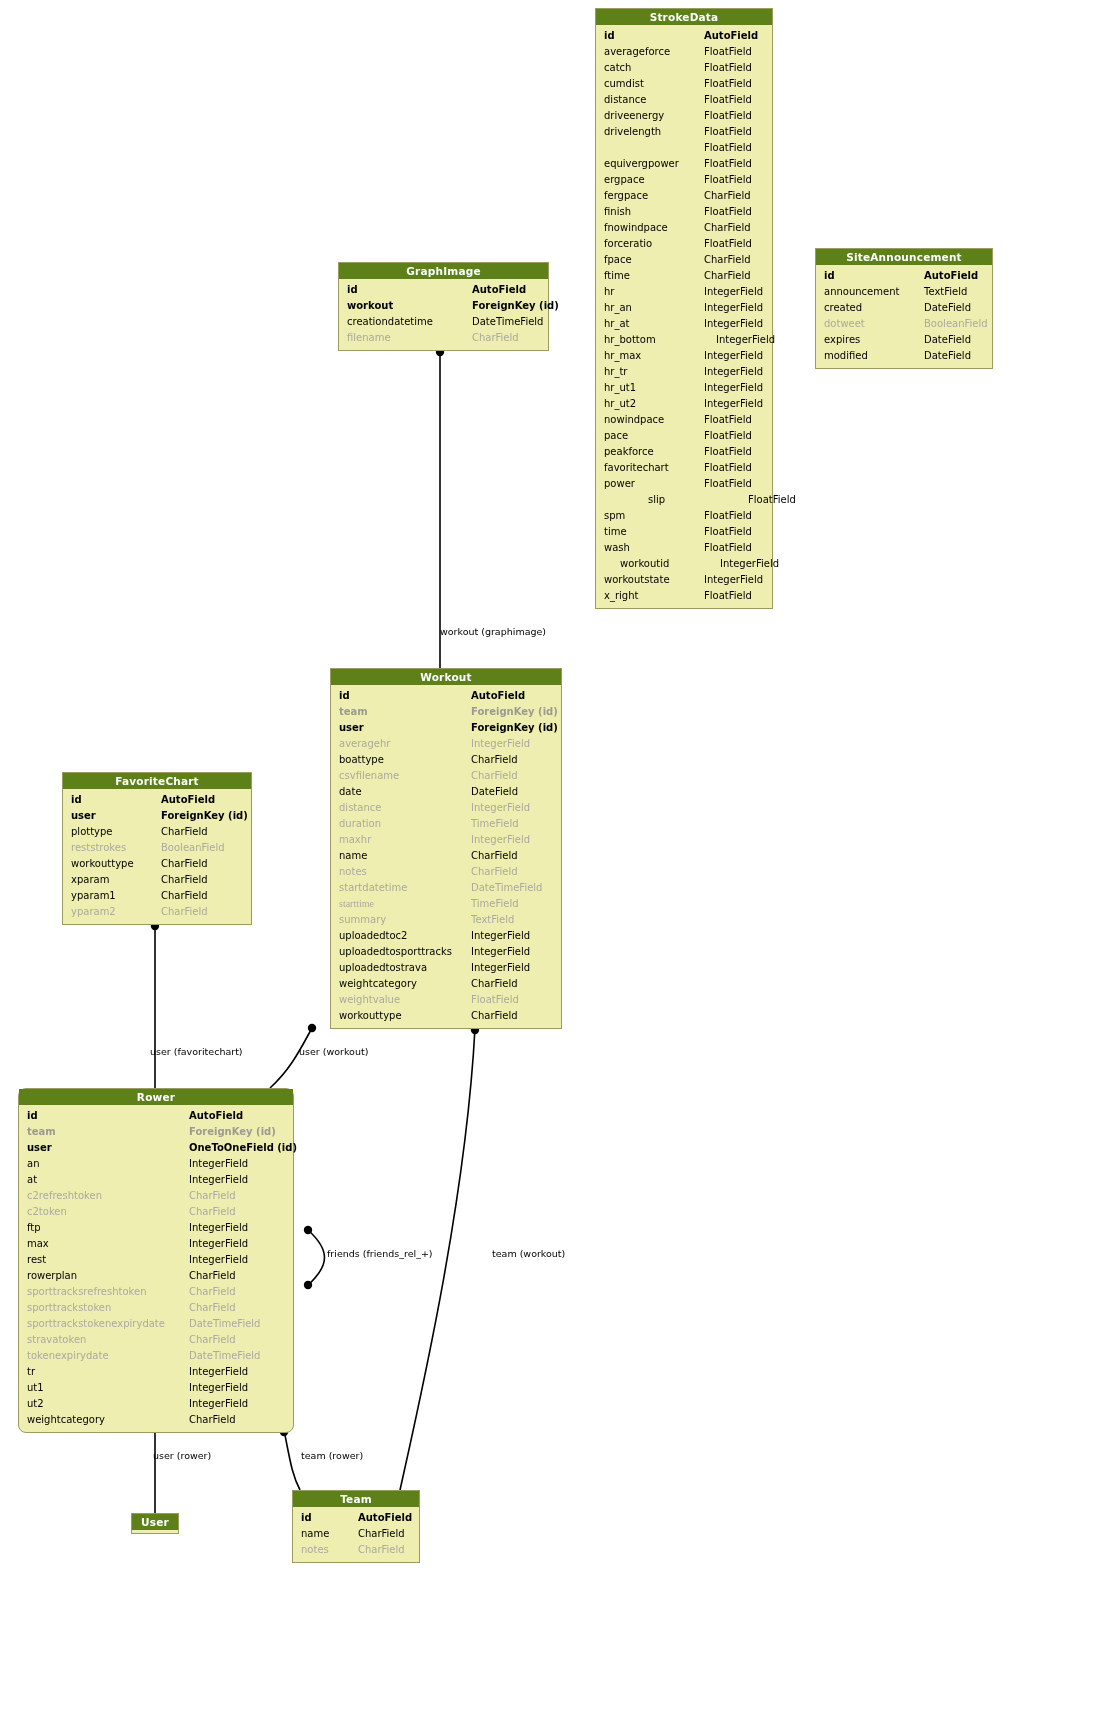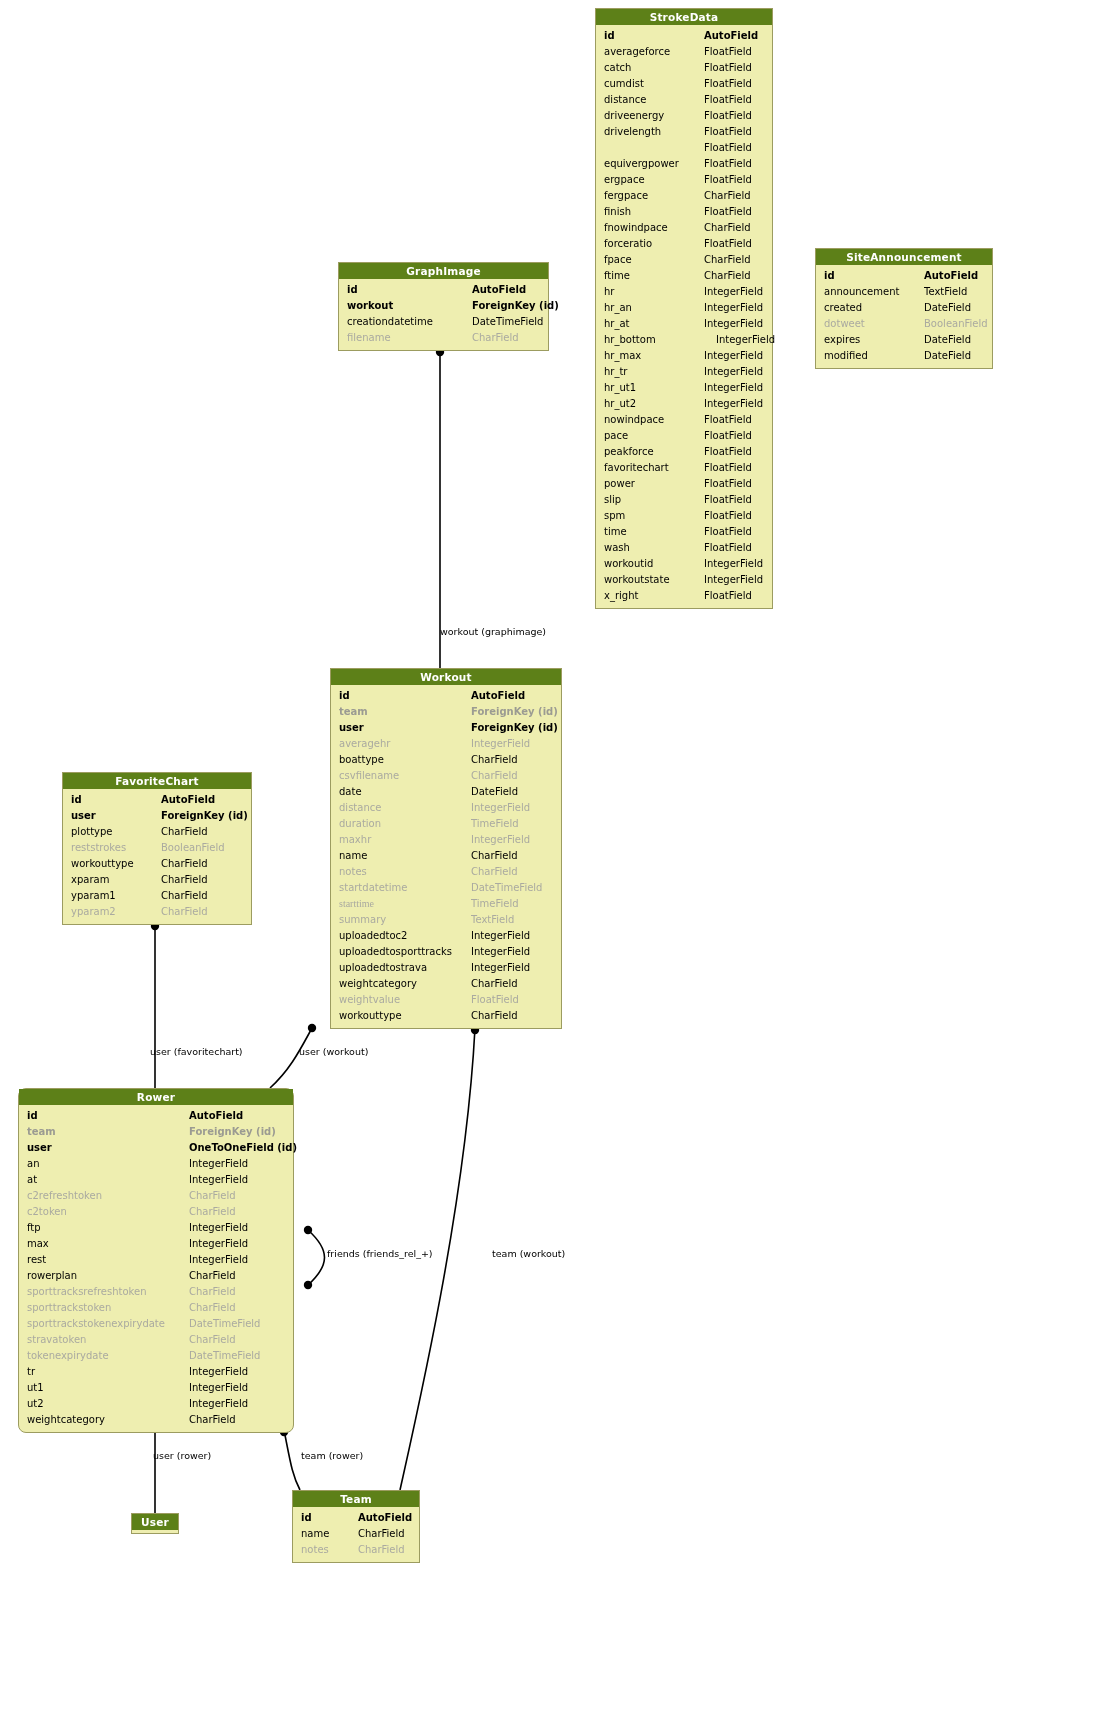--- a/index.html
+++ b/index.html
@@ -213,37 +213,37 @@
         </div>
         <div class="field-row f-req">
           <span class="field-name" style="width: 100px;">favoritechart</span>
           <span class="field-type">FloatField</span>
         </div>
         <div class="field-row f-req">
           <span class="field-name" style="width: 100px;">power</span>
           <span class="field-type">FloatField</span>
         </div>
         <div class="field-row f-req">
-          <span class="field-name" style="width: 100px;">slip</span>
+          <span class="field-name" style="width: 100px; margin-left: 44px;">slip</span>
           <span class="field-type">FloatField</span>
         </div>
         <div class="field-row f-req">
           <span class="field-name" style="width: 100px;">spm</span>
           <span class="field-type">FloatField</span>
         </div>
         <div class="field-row f-req">
           <span class="field-name" style="width: 100px;">time</span>
           <span class="field-type">FloatField</span>
         </div>
         <div class="field-row f-req">
           <span class="field-name" style="width: 100px;">wash</span>
           <span class="field-type">FloatField</span>
         </div>
         <div class="field-row f-req">
-          <span class="field-name" style="width: 100px;">workoutid</span>
+          <span class="field-name" style="width: 100px; margin-left: 16px;">workoutid</span>
           <span class="field-type">IntegerField</span>
         </div>
         <div class="field-row f-req">
           <span class="field-name" style="width: 100px;">workoutstate</span>
           <span class="field-type">IntegerField</span>
         </div>
         <div class="field-row f-req">
           <span class="field-name" style="width: 100px;">x_right</span>
           <span class="field-type">FloatField</span>
         </div>

